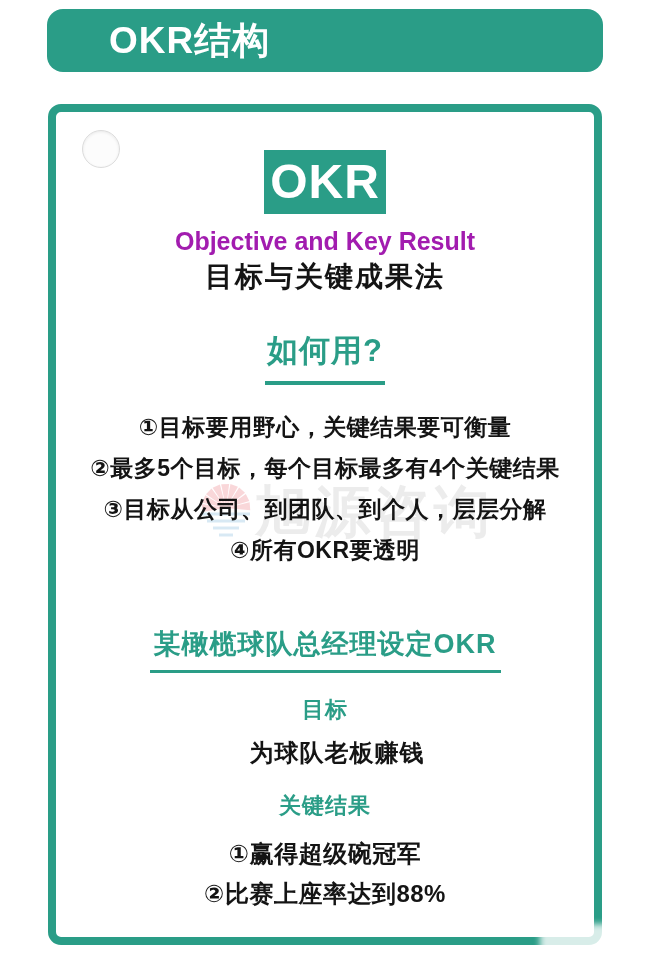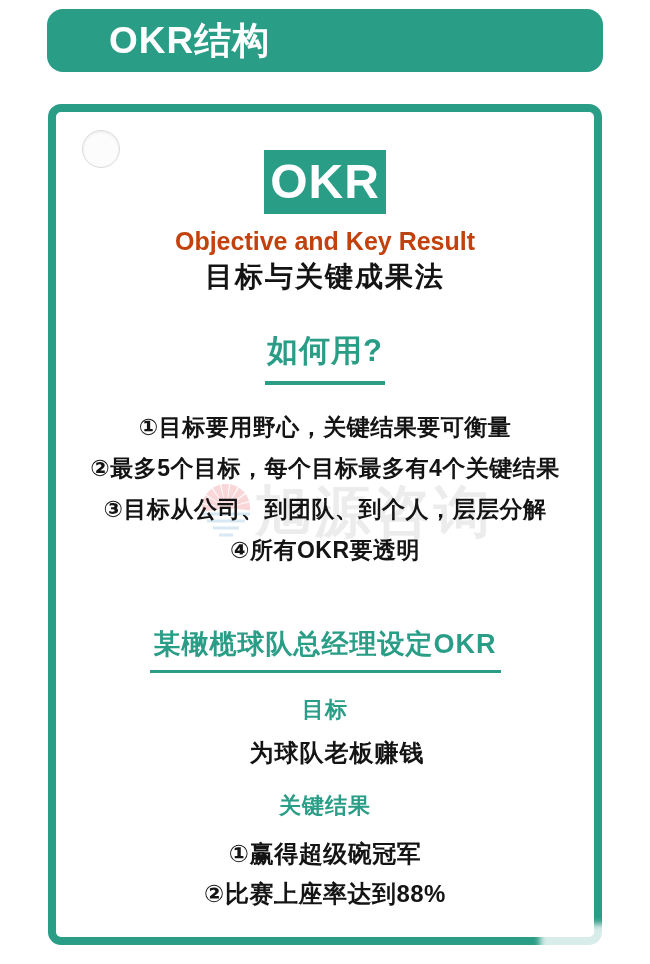--- a/index.html
+++ b/index.html
@@ -65,21 +65,21 @@
     font-size: 48px;
     font-weight: 700;
     line-height: 64px;
     letter-spacing: 1px;
   }
 
   .subtitle-en {
     margin-top: 13px;
     font-size: 25px;
     font-weight: 800;
-    color: #c2410c;
+    color: #a21caf;
     letter-spacing: 0px;
   }
   .subtitle-zh {
     margin-top: 2px;
     font-size: 28px;
     font-weight: 700;
     color: #141414;
     letter-spacing: 2px;
   }
 

